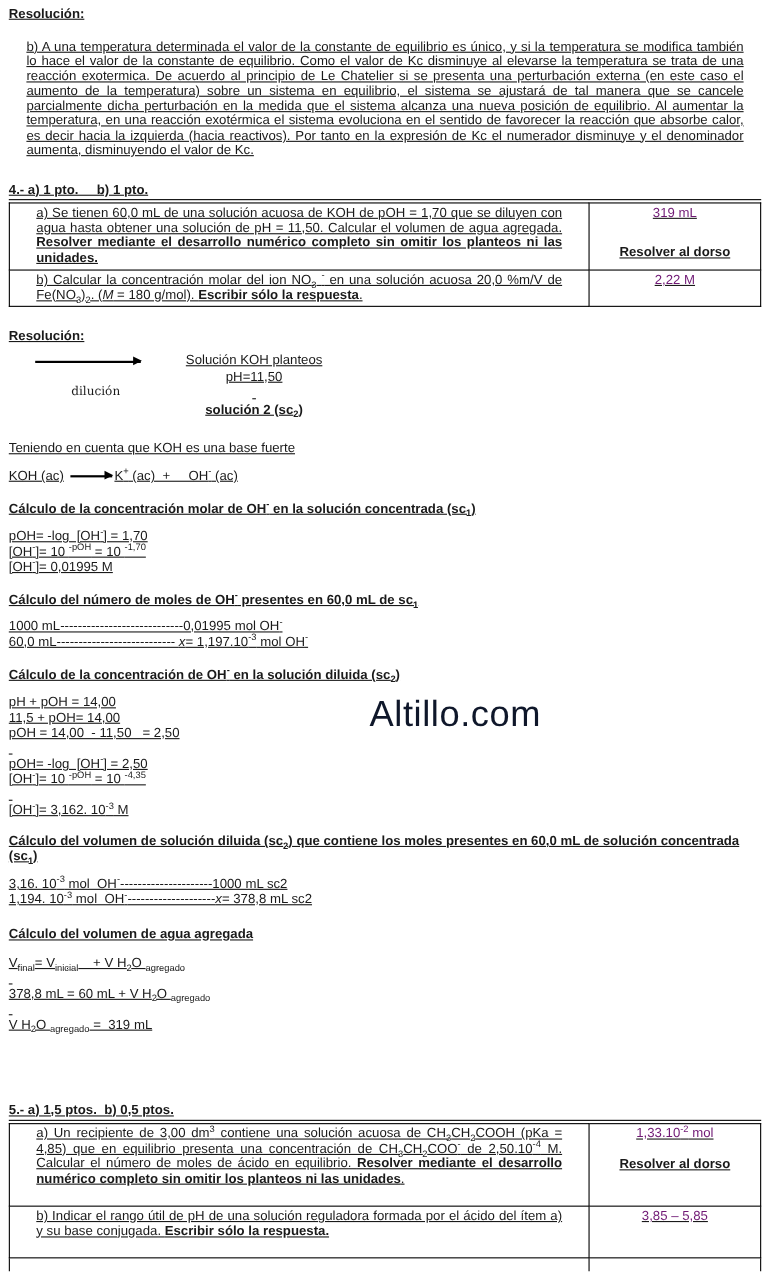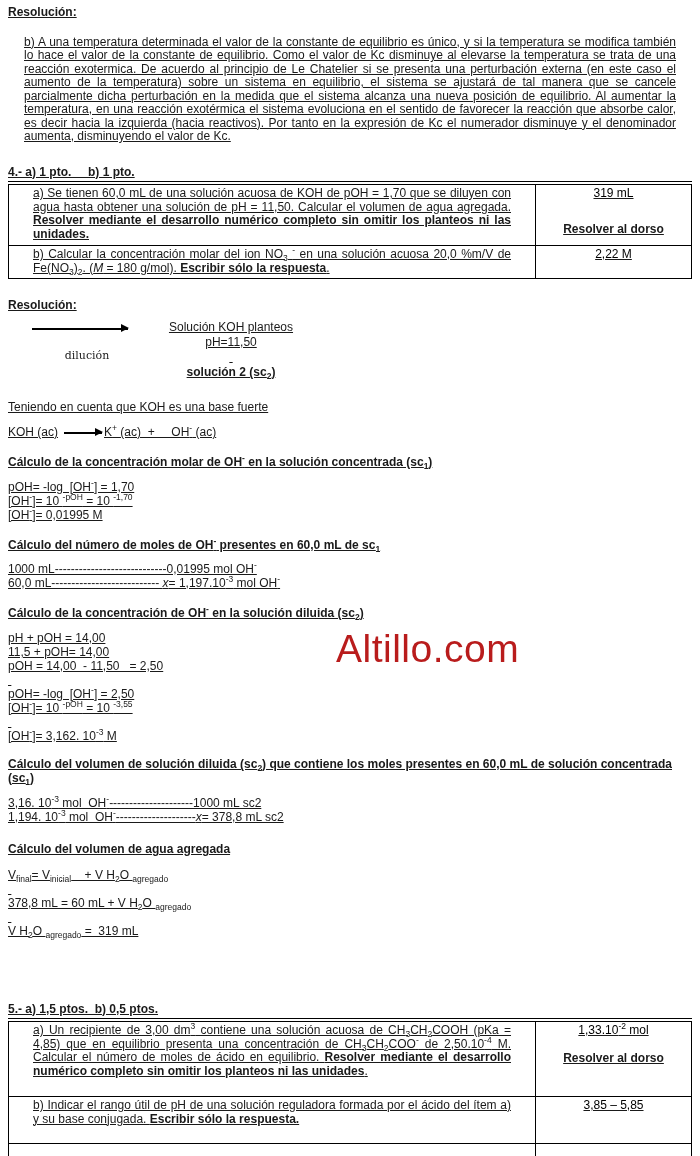--- a/index.html
+++ b/index.html
@@ -27,21 +27,21 @@
   }
   .mt-resol{margin-top:20px;}
   .mt-head4{margin-top:22px;}
   .mt-head5{margin-top:64px;}
   table.qtable{width:100%;border-collapse:collapse;table-layout:fixed;}
   table.qtable td{border:1px solid #000;vertical-align:top;padding:2px 24px;}
   td.qcol{text-align:justify;}
   td.acol{text-align:center;}
   td.acol-top{vertical-align:top;padding-top:8px;}
   td.acol-mid{vertical-align:middle;}
-  .answer-gray{color:#000000;}
+  .answer-gray{color:#701a75;}
   .answer-note{font-weight:bold;}
   .gap-lg{margin-top:22px;}
   .gap-sm{margin-top:14px;}
   .row-a4 .qcol{height:56px;}
   .row-b4 .qcol{height:28px;}
   .row-a5 .qcol{height:70px;}
   .row-b5 .qcol{height:42px;}
   .row-c5 td{height:60px;border-bottom:none;}
   
   .diagram{display:flex;margin:8px 0 0 20px;}
@@ -67,21 +67,21 @@
     content:"";position:absolute;right:-1px;top:-3.5px;
     border-left:8px solid #000;border-top:4.5px solid transparent;border-bottom:4.5px solid transparent;
   }
   
   .calc-heading{font-weight:bold;margin-top:16px;}
   .calc-lines{margin-top:12px;}
   .calc-lines div{white-space:pre-wrap;height:14px;}
   sub,sup{font-size:8.5px;line-height:0;}
   .watermark{
     position:absolute;left:336px;top:642px;
-    font-size:39px;color:#b91c1c;letter-spacing:0.5px;
+    font-size:33px;color:#0f172a;letter-spacing:0.5px;
     font-family:"Liberation Sans", sans-serif;
   }
 </style>
 </head>
 <body>
 
 <div class="page">
 
   <div class="bold-label">Resolución:</div>
   <p class="para">b) A una temperatura determinada el valor de la constante de equilibrio es único, y  si la temperatura se modifica también lo hace el valor de la constante de equilibrio. Como el valor de Kc disminuye al elevarse la temperatura se trata de una reacción exotermica. De acuerdo al principio de Le Chatelier si se presenta una perturbación externa  (en este caso el aumento de la temperatura) sobre un sistema en equilibrio, el sistema se ajustará de tal manera que se cancele parcialmente dicha perturbación en la medida que el sistema alcanza una nueva posición de equilibrio. Al aumentar la temperatura, en  una reacción exotérmica el sistema evoluciona en el sentido de favorecer la reacción que absorbe calor, es decir hacia la izquierda (hacia reactivos). Por tanto en la expresión de Kc el numerador disminuye y el denominador aumenta, disminuyendo el valor de Kc.</p>
@@ -141,21 +141,21 @@
       <div>60,0 mL--------------------------- <i>x</i>= 1,197.10<sup>-3</sup> mol OH<sup>-</sup></div>
     </div>
 
   <div class="calc-heading">Cálculo de la concentración  de OH<sup>-</sup> en la solución diluida (sc<sub>2</sub>)</div>
   <div class="calc-lines">
       <div>pH + pOH = 14,00</div>
       <div>11,5 + pOH= 14,00</div>
       <div>pOH = 14,00  - 11,50   = 2,50</div>
       <div>&nbsp;</div>
       <div>pOH= -log  [OH<sup>-</sup>] = 2,50</div>
-      <div>[OH<sup>-</sup>]= 10 <sup>-pOH</sup> = 10 <sup>-3,55</sup></div>
+      <div>[OH<sup>-</sup>]= 10 <sup>-pOH</sup> = 10 <sup>-4,35</sup></div>
       <div>&nbsp;</div>
       <div>[OH<sup>-</sup>]= 3,162. 10<sup>-3</sup> M</div>
     </div>
 
   <div class="calc-heading" style="margin-top:14px">Cálculo del volumen de solución diluida (sc<sub>2</sub>) que contiene los moles presentes en  60,0 mL de solución concentrada (sc<sub>1</sub>)</div>
   <div class="calc-lines">
       <div>3,16. 10<sup>-3</sup> mol  OH<sup>-</sup>---------------------1000 mL sc2</div>
       <div>1,194. 10<sup>-3</sup> mol  OH<sup>-</sup>--------------------<i>x</i>= 378,8 mL sc2</div>
     </div>
 

